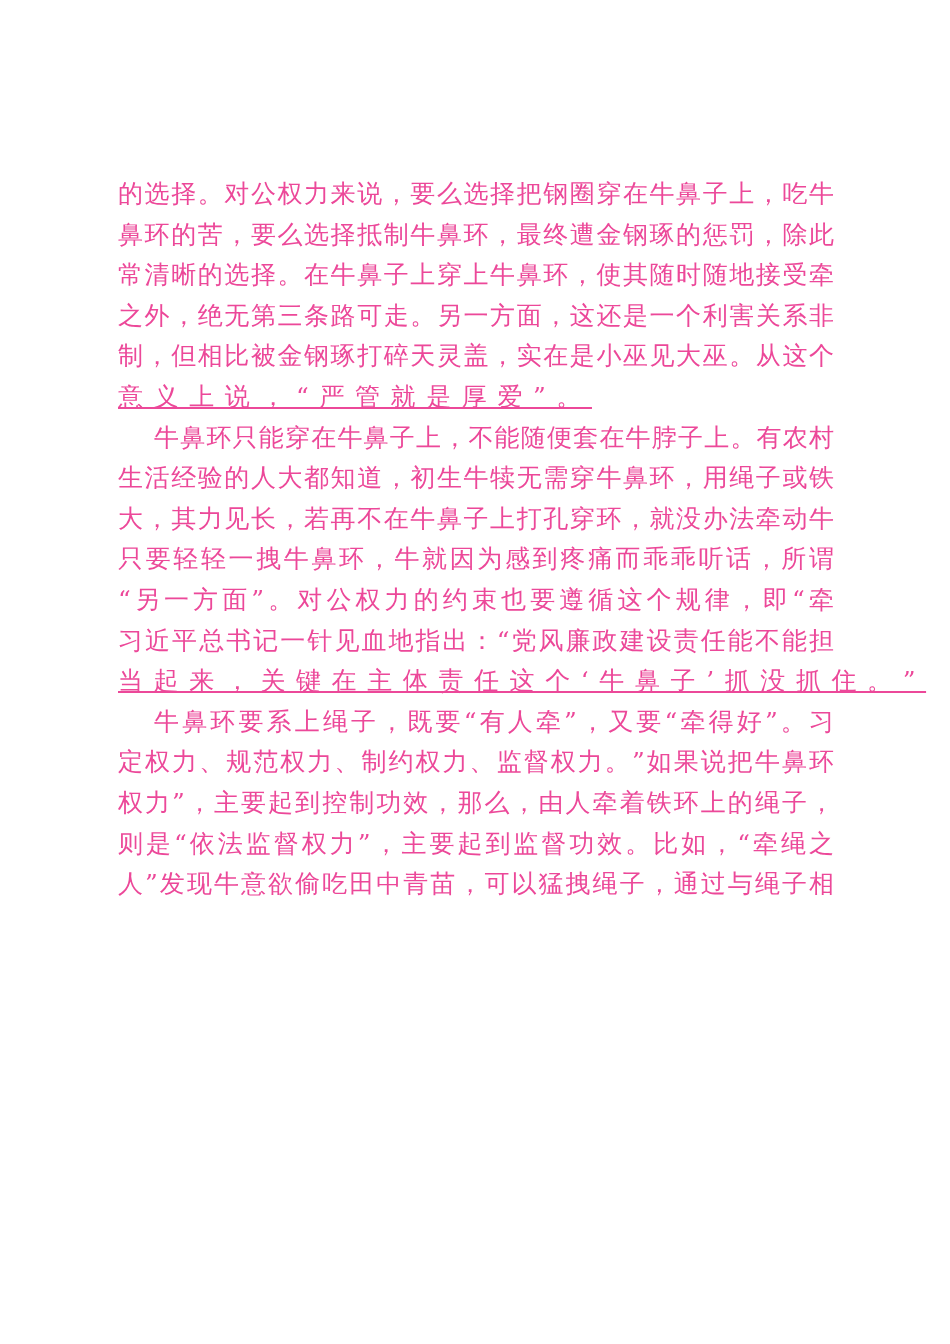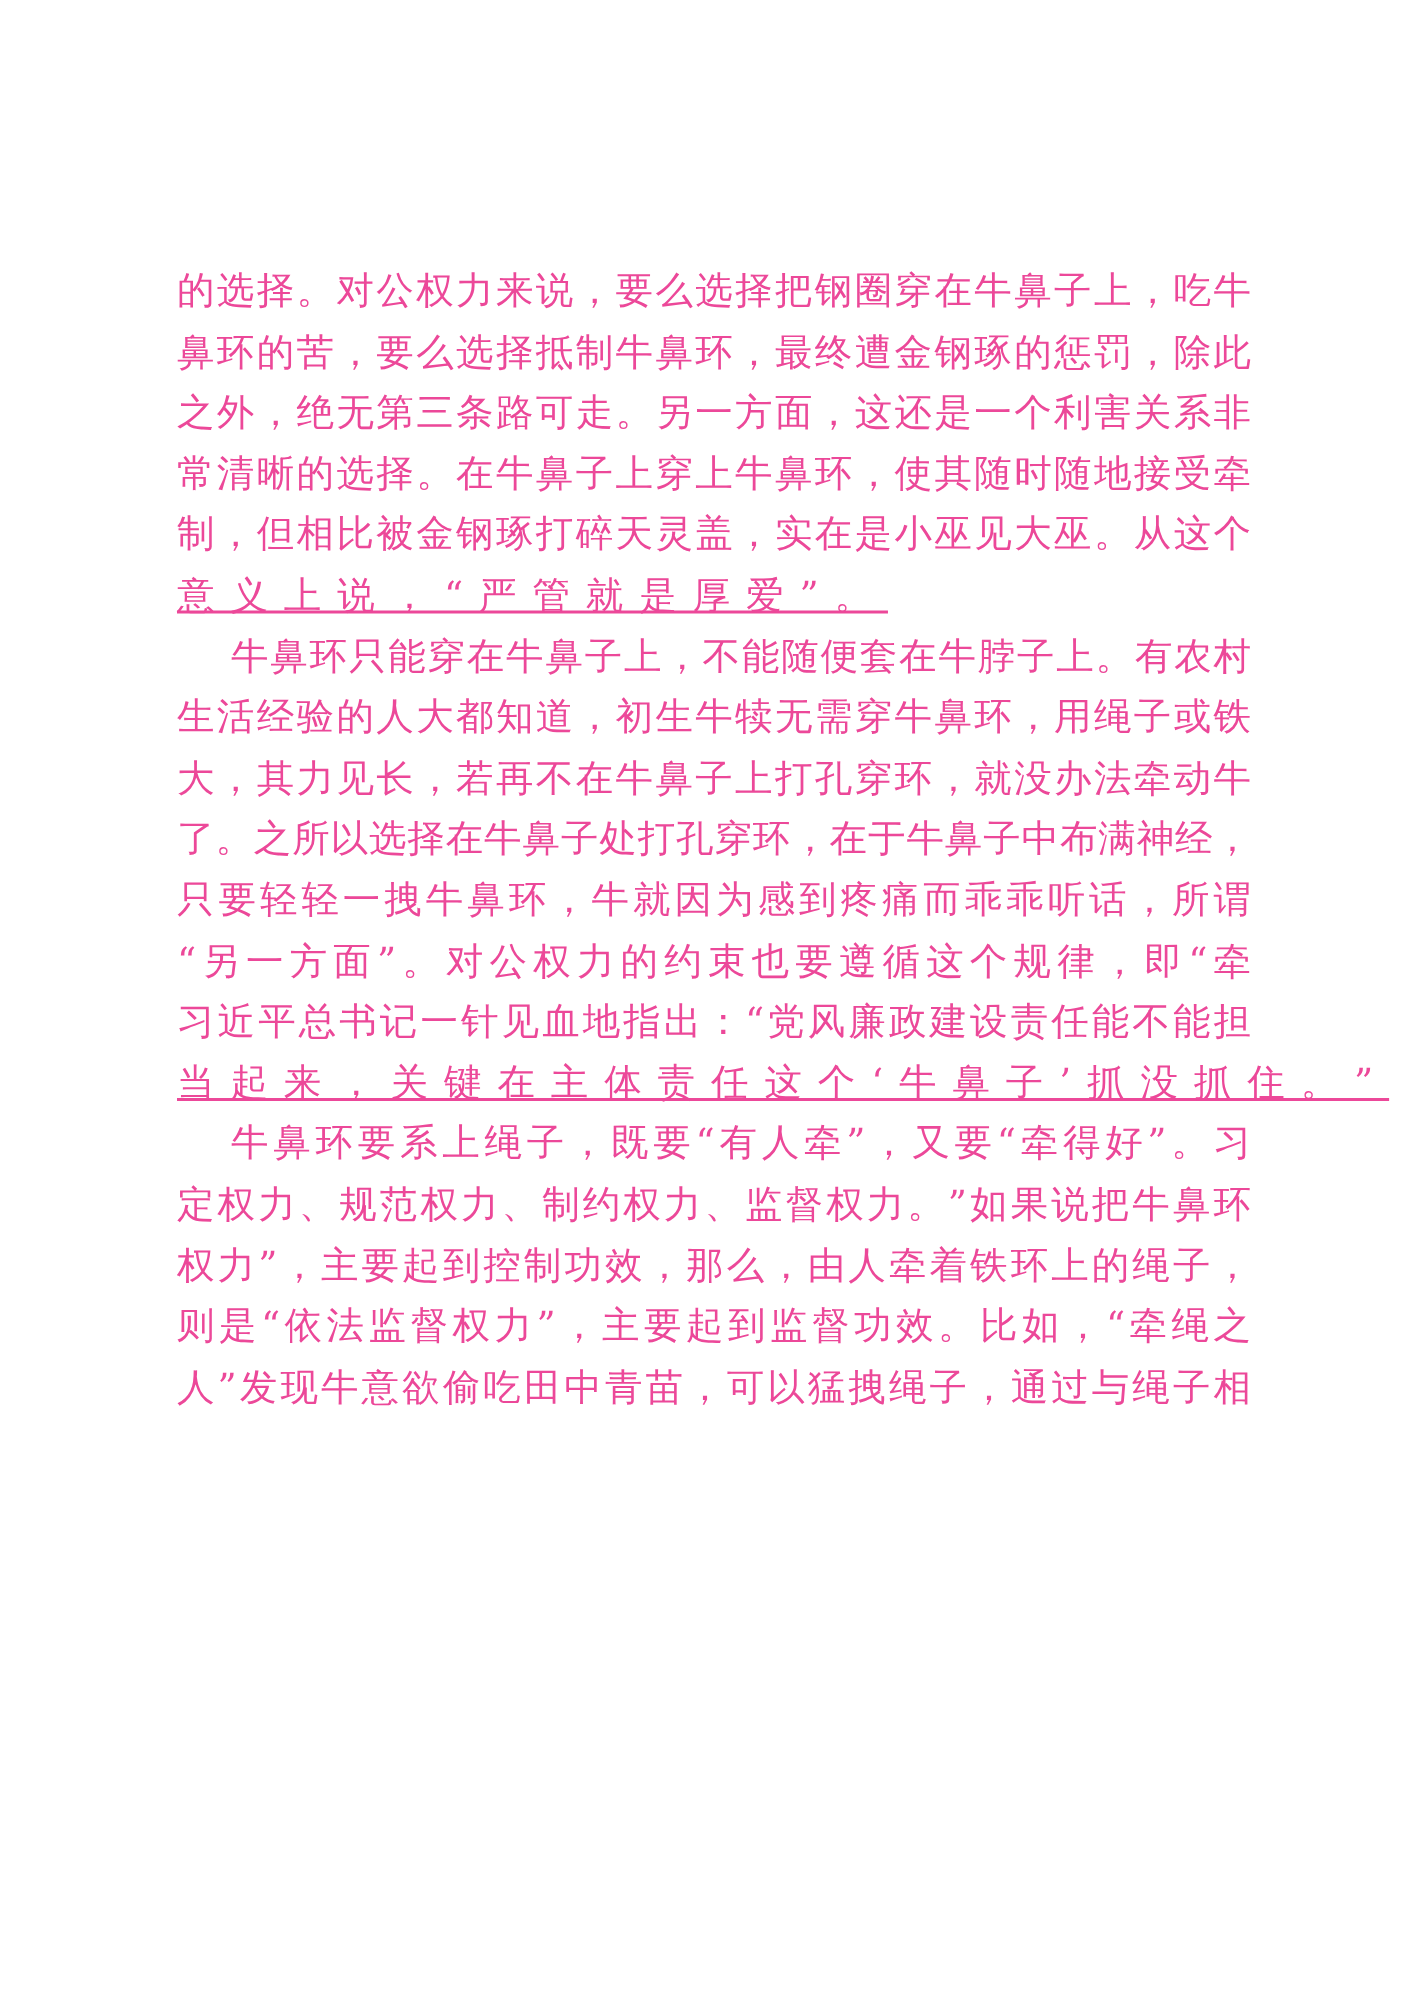--- a/index.html
+++ b/index.html
@@ -16,30 +16,29 @@
   .line.last { text-align-last: left; letter-spacing: 10.6px; text-decoration: underline; }
   .line.indent { padding-left: 36px; }
 </style>
 </head>
 <body>
 
 <div class="page">
   <div>
     <div class="line">的选择。对公权力来说，要么选择把钢圈穿在牛鼻子上，吃牛</div>
     <div class="line">鼻环的苦，要么选择抵制牛鼻环，最终遭金钢琢的惩罚，除此</div>
+    <div class="line">常清晰的选择。在牛鼻子上穿上牛鼻环，使其随时随地接受牵</div>
     <div class="line">之外，绝无第三条路可走。另一方面，这还是一个利害关系非</div>
-    <div class="line">常清晰的选择。在牛鼻子上穿上牛鼻环，使其随时随地接受牵</div>
     <div class="line">制，但相比被金钢琢打碎天灵盖，实在是小巫见大巫。从这个</div>
     <div class="line last">意义上说，“严管就是厚爱”。</div>
   </div>
   <div>
     <div class="line indent">牛鼻环只能穿在牛鼻子上，不能随便套在牛脖子上。有农村</div>
     <div class="line">生活经验的人大都知道，初生牛犊无需穿牛鼻环，用绳子或铁</div>
     <div class="line">大，其力见长，若再不在牛鼻子上打孔穿环，就没办法牵动牛</div>
-    <div class="line">了。之所以选择在牛鼻子处打孔穿环，在于牛鼻子中布满神经，</div>
     <div class="line">只要轻轻一拽牛鼻环，牛就因为感到疼痛而乖乖听话，所谓</div>
     <div class="line">“另一方面”。对公权力的约束也要遵循这个规律，即“牵</div>
     <div class="line">习近平总书记一针见血地指出：“党风廉政建设责任能不能担</div>
     <div class="line last">当起来，关键在主体责任这个‘牛鼻子’抓没抓住。”</div>
   </div>
   <div>
     <div class="line indent">牛鼻环要系上绳子，既要“有人牵”，又要“牵得好”。习</div>
     <div class="line">定权力、规范权力、制约权力、监督权力。”如果说把牛鼻环</div>
     <div class="line">权力”，主要起到控制功效，那么，由人牵着铁环上的绳子，</div>
     <div class="line">则是“依法监督权力”，主要起到监督功效。比如，“牵绳之</div>

